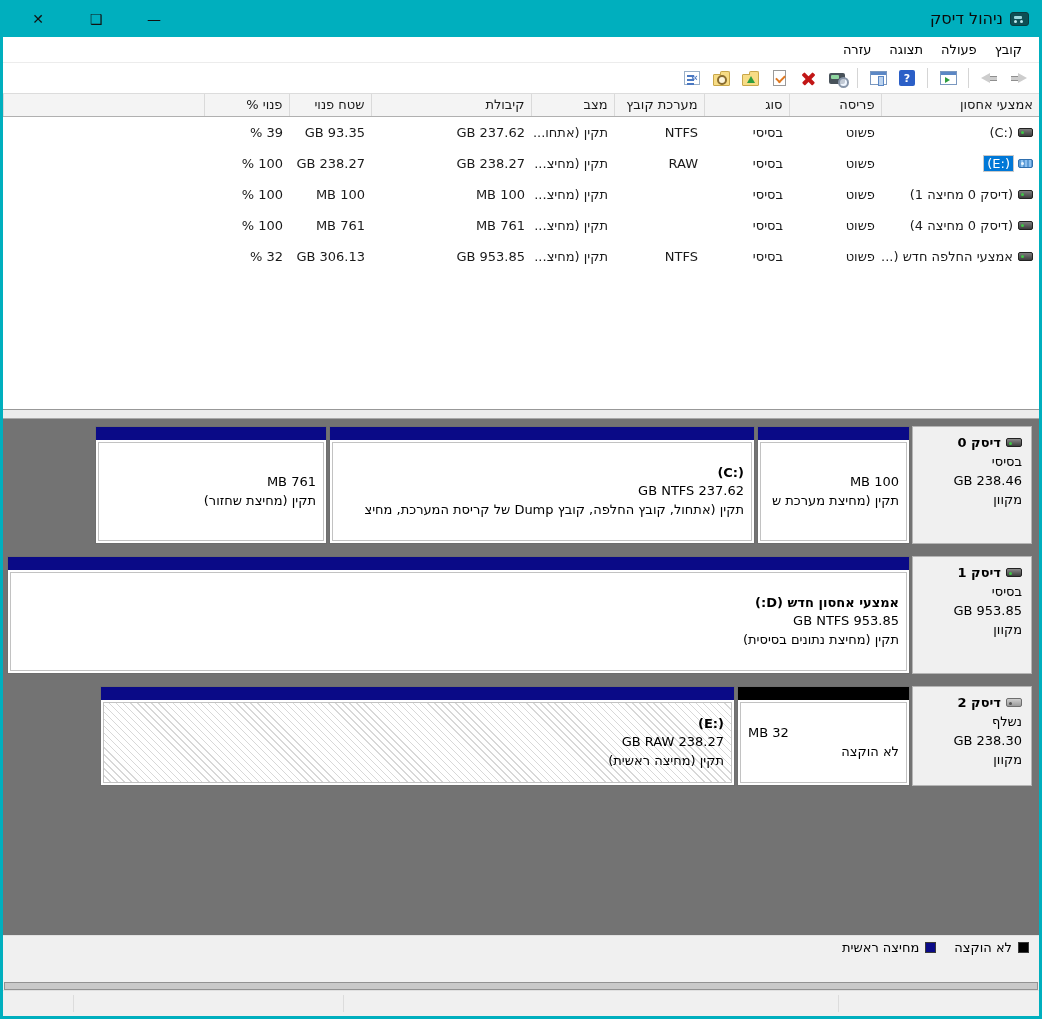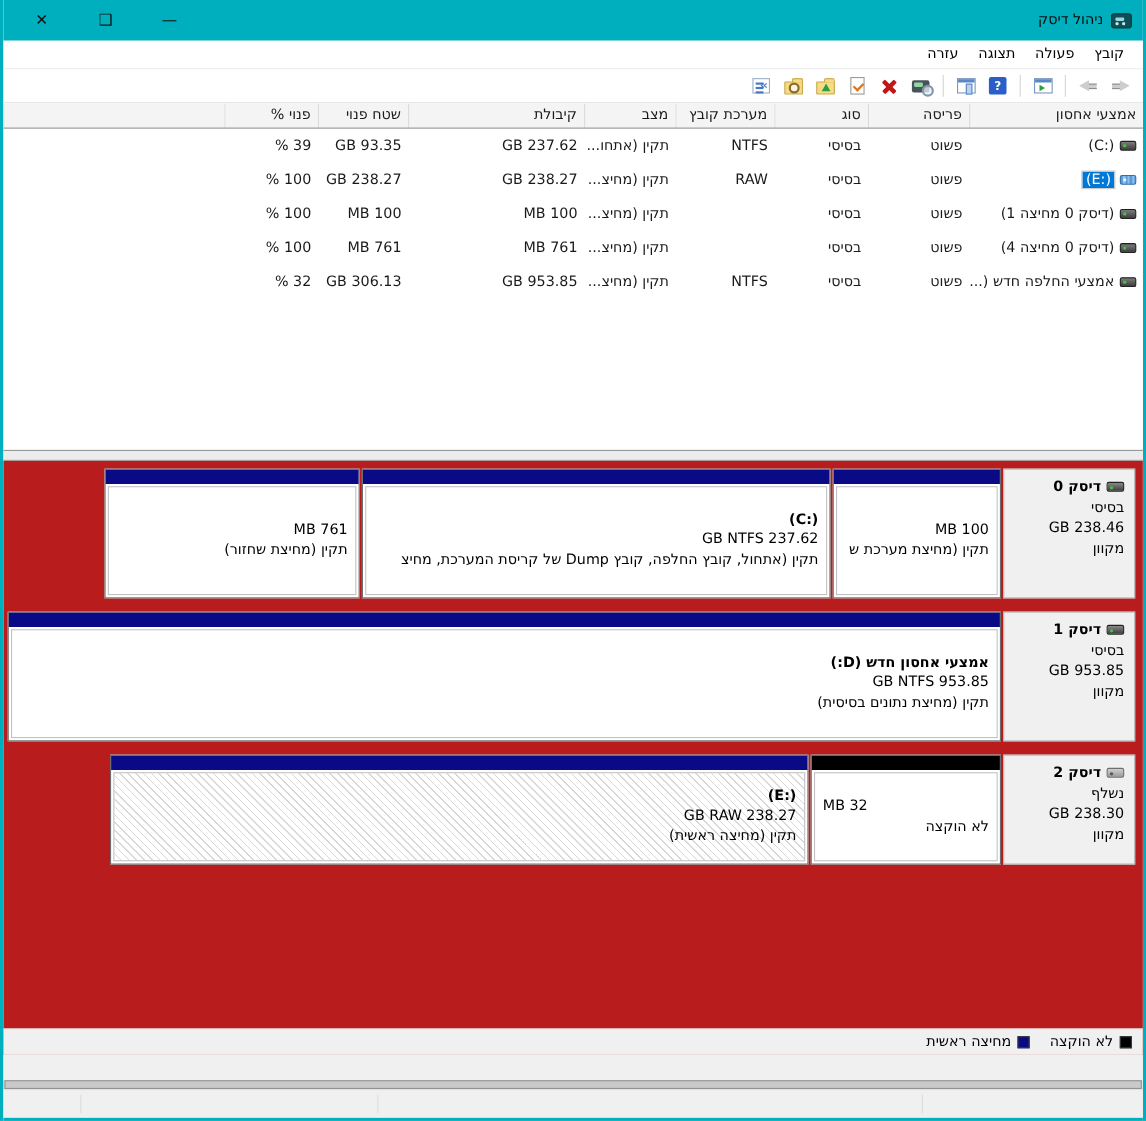--- a/index.html
+++ b/index.html
@@ -9,21 +9,21 @@
   .window{
     width:1042px;height:1019px;background:#f0f0f0;position:relative;
     display:flex;flex-direction:column;direction:rtl;
     border-left:3px solid #00afbe;border-right:3px solid #00afbe;
     overflow:hidden;
   }
 
   
   .titlebar{height:37px;background:#00afbe;display:flex;align-items:center;
     padding:0 10px;flex:none;color:#0b0b0b;}
-  .title-group{display:flex;align-items:center;gap:7px;font-size:13px;}
+  .title-group{display:flex;align-items:center;gap:7px;font-size:16px;}
   .app-ic{width:19px;height:14px;border-radius:3px;background:#0e4f55;position:relative;flex:none;border:1px solid #093b40;}
   .app-ic::before{content:"";position:absolute;left:3px;top:3px;width:8px;height:3px;background:#9ad7dd;border-radius:1px;}
   .app-ic::after{content:"";position:absolute;left:3px;bottom:2px;width:3px;height:3px;background:#bfe9ee;border-radius:50%;box-shadow:6px 0 0 #bfe9ee;}
   .win-controls{margin-inline-start:auto;display:flex;align-items:center;gap:36px;padding-left:14px;}
   .wc{font-size:14px;line-height:1;cursor:default;color:#111;width:22px;text-align:center;}
 
   
   .menubar{height:26px;background:#fff;display:flex;align-items:center;
     padding:0 8px;flex:none;border-bottom:1px solid #ececec;font-size:13px;}
   .menu-item{padding:3px 9px;}
@@ -69,21 +69,21 @@
   .vol-ic{width:15px;height:9px;border-radius:2px;background:linear-gradient(#7d7d7d,#3d3d3d);border:1px solid #222;position:relative;flex:none;}
   .vol-ic::after{content:"";position:absolute;left:2px;top:2.5px;width:3px;height:3px;background:#3ec746;border-radius:50%;}
   .vol-ic.blue{background:repeating-linear-gradient(90deg,#5b9bd5 0 2px,#8ec0ef 2px 4px);border-color:#2f6fae;}
   .vol-ic.blue::after{background:#eaf6ff;}
   .sel-label{background:#0078d7;color:#fff;padding:0 3px;outline:1px solid #c9c9c9;}
 
   
   .splitter{height:10px;background:#ececec;border-top:1px solid #989898;border-bottom:1px solid #a8a8a8;flex:none;}
 
   
-  .graph-pane{height:540px;background:#b91c1c;flex:none;position:relative;direction:rtl;}
+  .graph-pane{height:540px;background:#737373;flex:none;position:relative;direction:rtl;}
   .disk-rows{padding:7px 7px 0 0;}
   .disk-row{display:flex;direction:rtl;margin-bottom:12px;}
   .disk-row.h118{height:118px;} .disk-row.h100{height:100px;}
   .disk-info{width:120px;background:#f0f0f0;border:1px solid #b5b5b5;padding:6px 9px 0 2px;
     font-size:13px;line-height:19px;text-align:right;flex:none;}
   .disk-name{font-weight:700;display:flex;align-items:center;gap:5px;}
   .drv-ic{width:16px;height:9px;border-radius:2px;background:linear-gradient(#8a8a8a,#3d3d3d);border:1px solid #222;position:relative;flex:none;}
   .drv-ic::after{content:"";position:absolute;left:2px;top:2.5px;width:3px;height:3px;background:#3ec746;border-radius:50%;}
   .drv-ic.gray{background:linear-gradient(#cfcfcf,#9a9a9a);border-color:#6e6e6e;}
   .drv-ic.gray::after{background:#555;}

